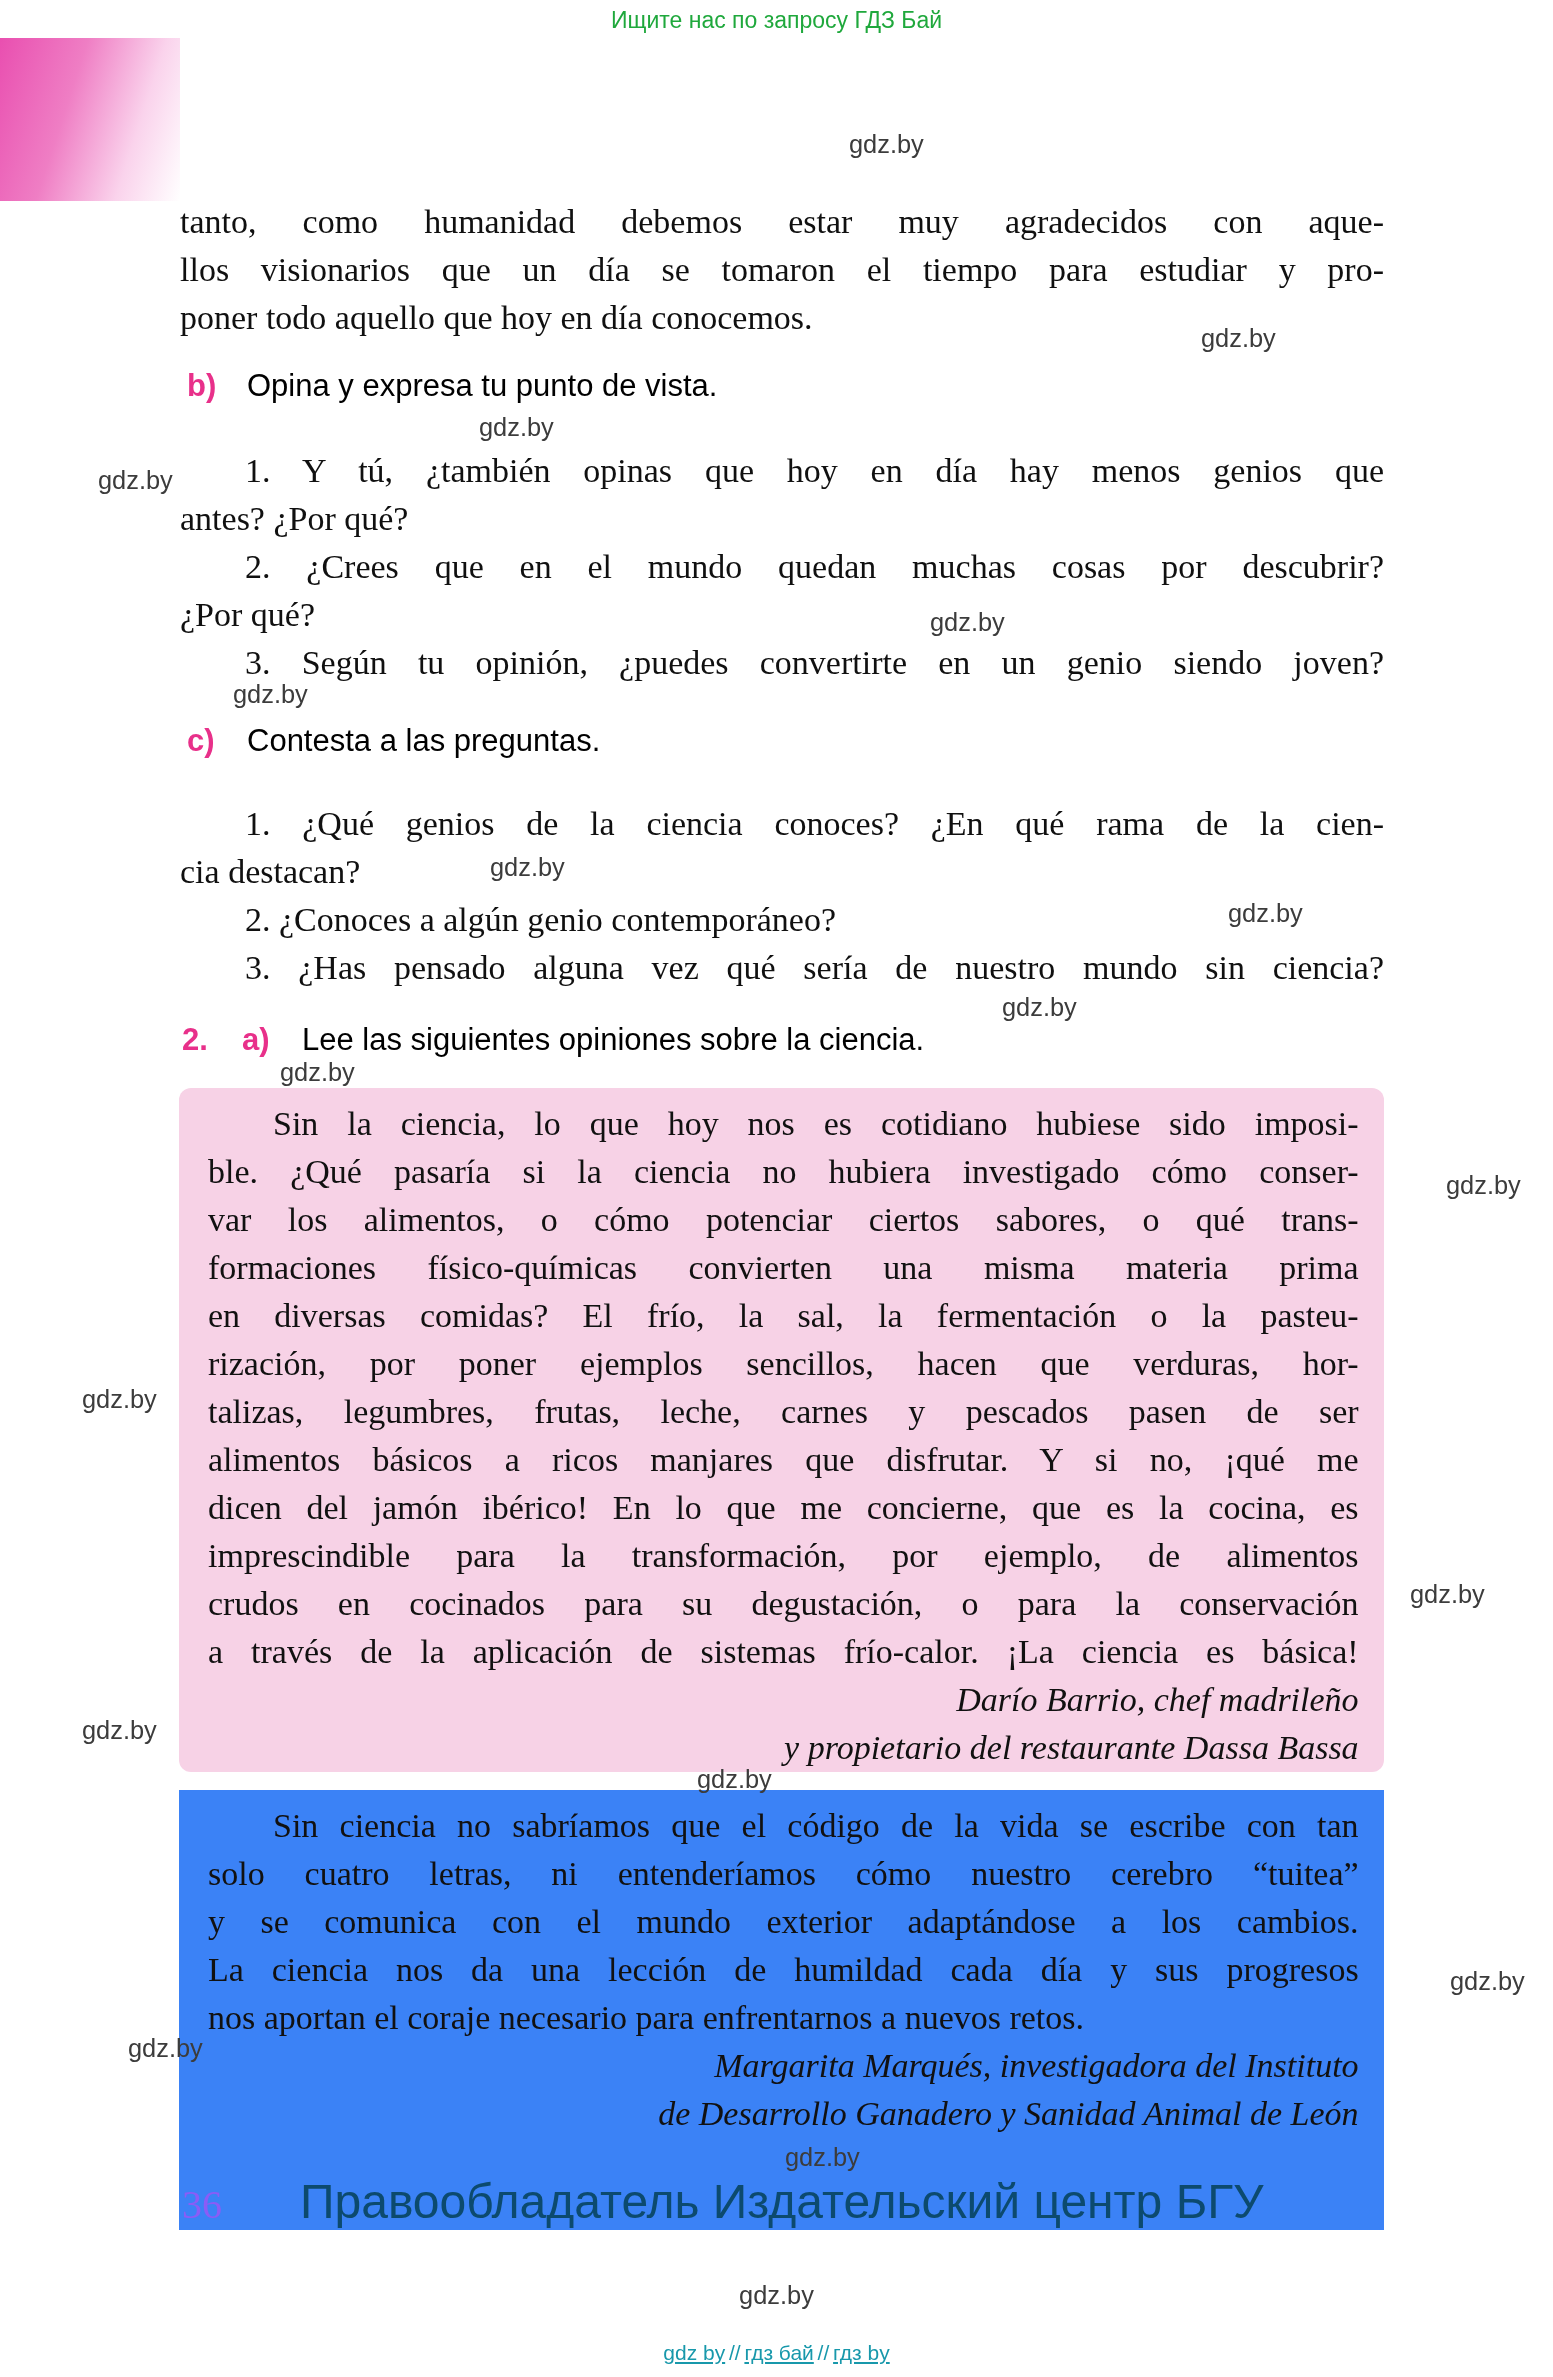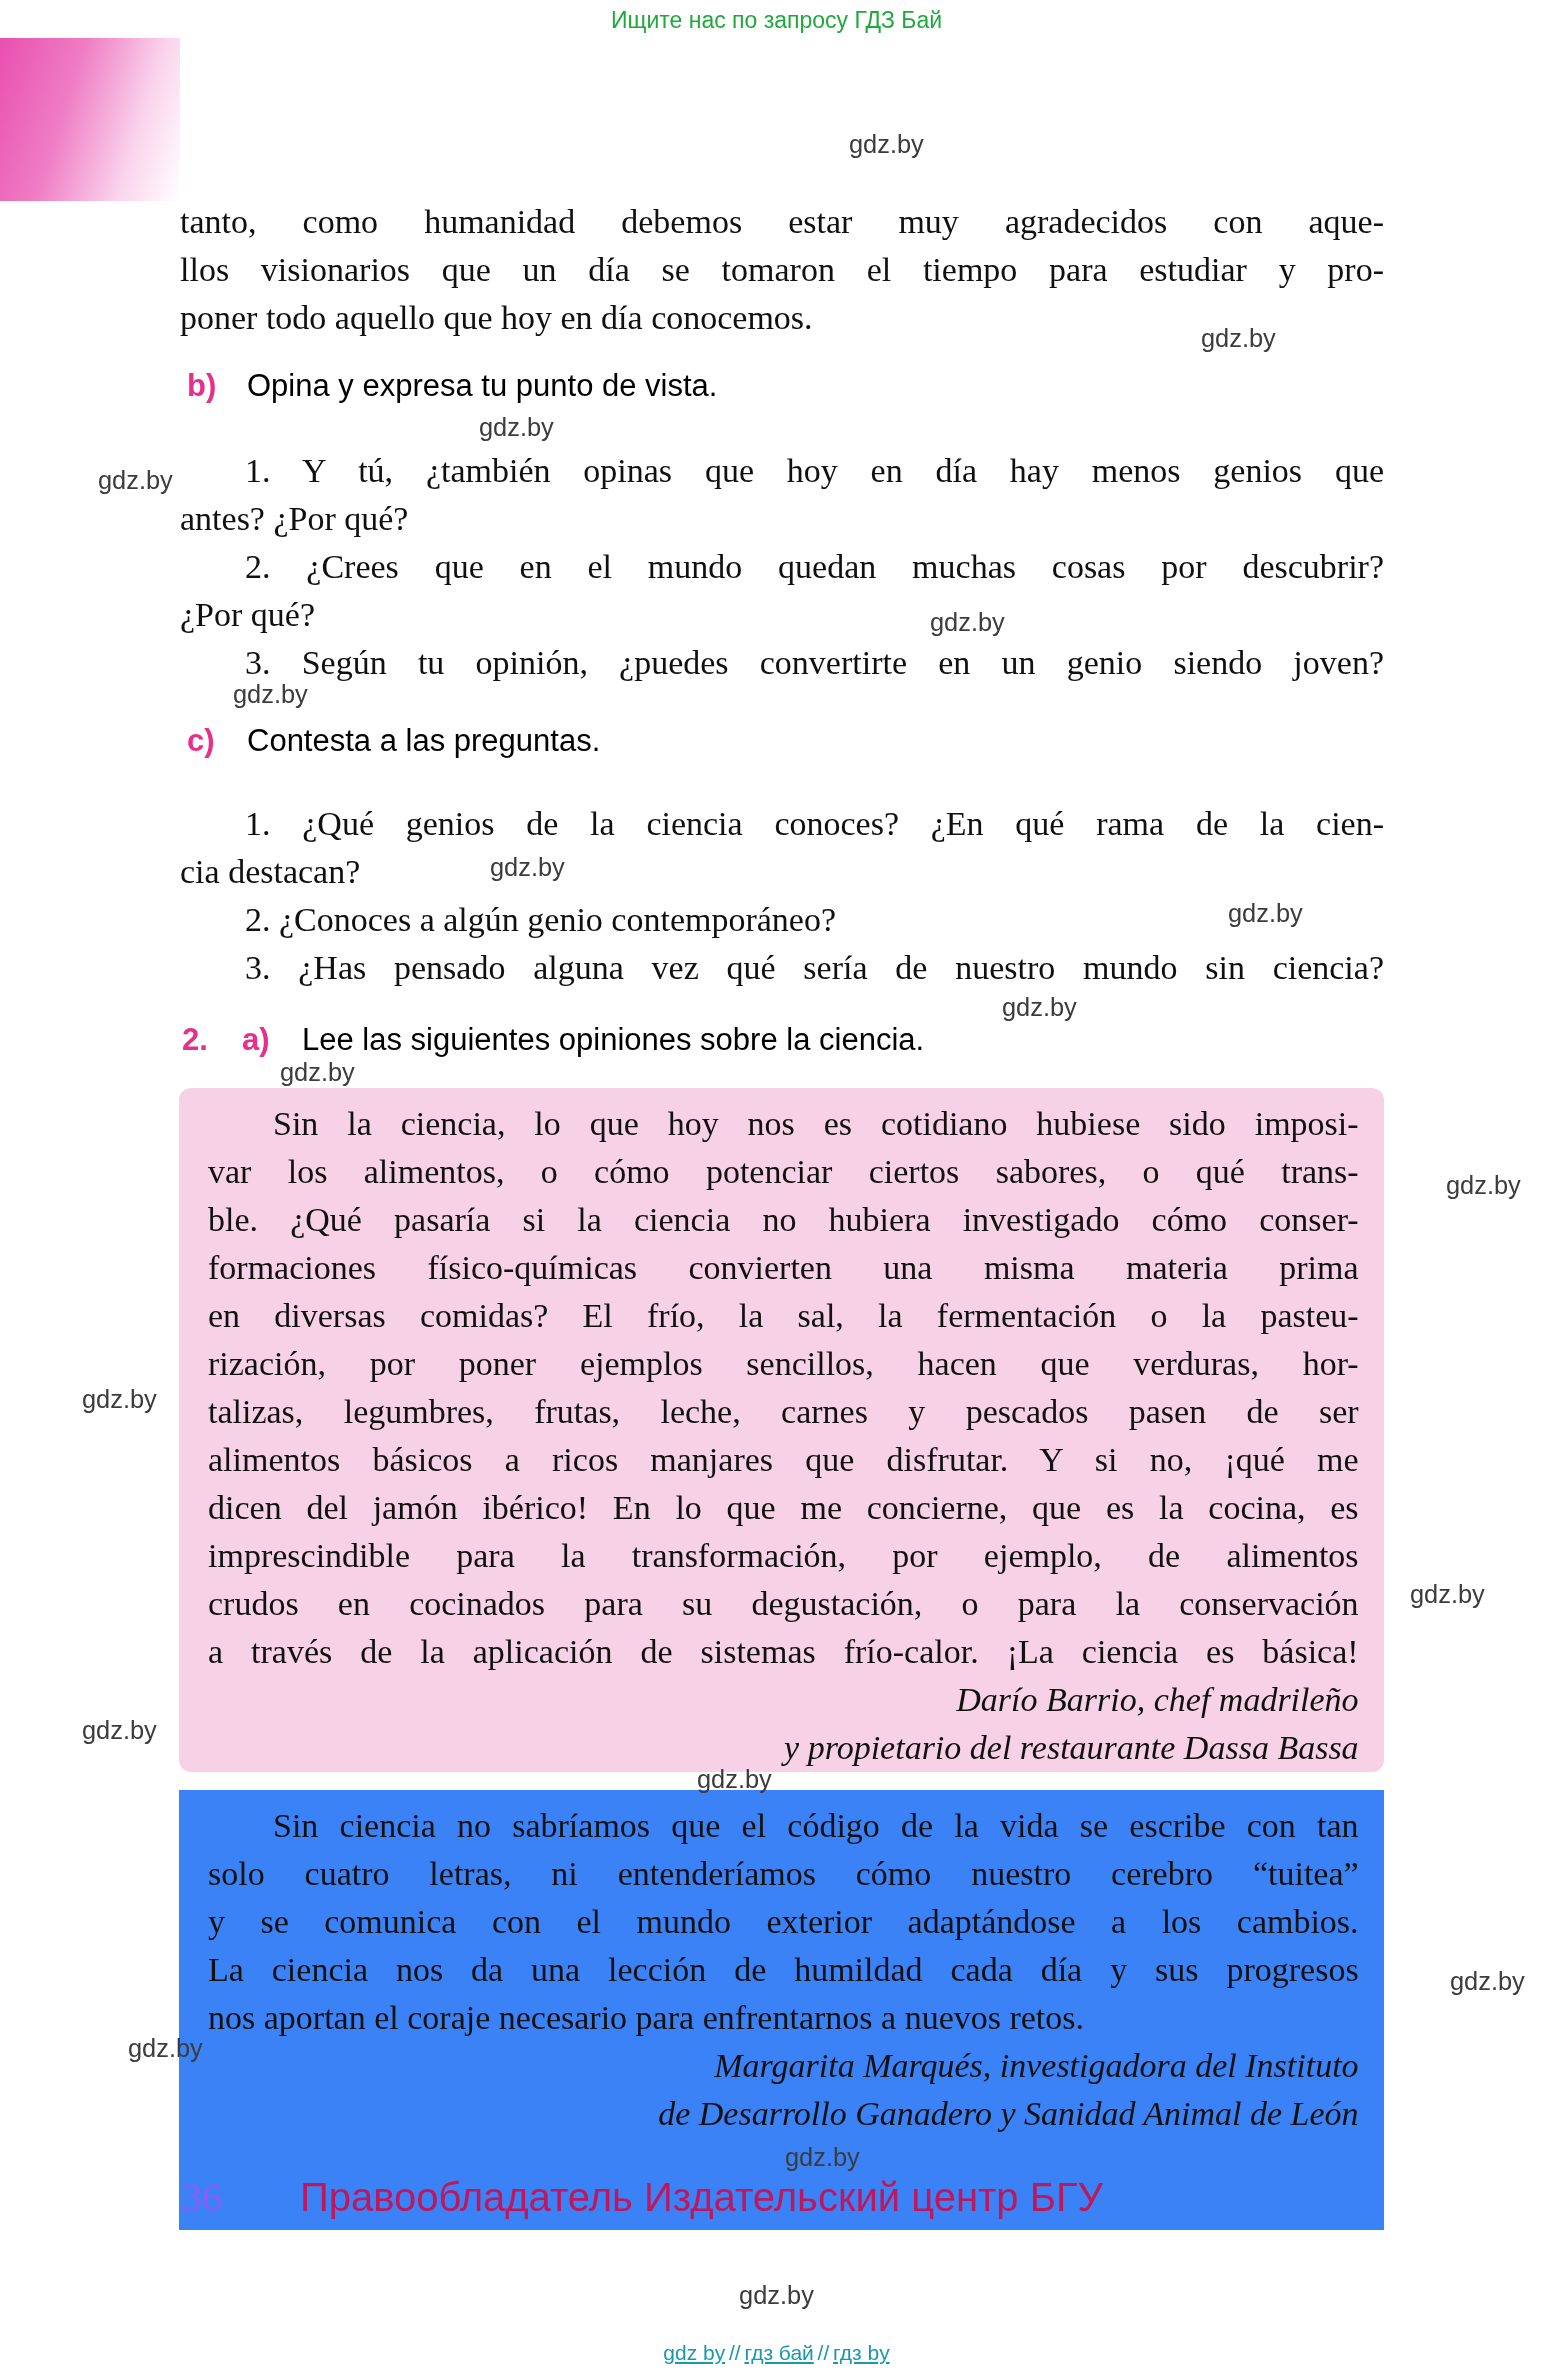--- a/index.html
+++ b/index.html
@@ -29,21 +29,21 @@
     font-size:31px; line-height:40px; color:#000; white-space:nowrap;
   }
   .tlabel { color:#e8308a; font-weight:bold; display:inline-block; width:60px; }
   .tnum { color:#e8308a; font-weight:bold; display:inline-block; width:60px; }
   .box { position:absolute; left:179px; width:1205px; font-size:34px; line-height:48px; padding:11.8px 25.4px 0 29px; }
   .pinkbox { background:#f7d2e6; height:684px;border-radius:12px; }
   .yellowbox { background:#3b82f6; height:440px; }
   .author { text-align:right; font-style:italic; text-align-last:auto; }
   .footer-row { position:absolute; left:182px; top:2174px; display:flex; align-items:baseline; }
   .pagenum { font-family:"Liberation Serif", serif; font-size:40px; color:#8b5cf6; }
-  .publisher { margin-left:78px; font-family:"Liberation Sans", sans-serif; font-size:40px; color:#be185d; }
+  .publisher { margin-left:78px; font-family:"Liberation Sans", sans-serif; font-size:48px; color:#0c4a6e; }
   .bottom-wm { position:absolute; top:2281px; left:0; width:100%; text-align:center;
     font-family:"Liberation Sans", sans-serif; font-size:25.4px; color:#3c3c3c; }
   .links { position:absolute; top:2341px; left:0; width:100%; text-align:center;
     font-family:"Liberation Sans", sans-serif; font-size:21px; color:#1898ab; }
   .flink { color:#1898ab; text-decoration:underline; cursor:pointer; margin:0 2px; }
   .fsep { color:#1898ab; margin:0 1.8px; }
 </style>
 </head>
 <body>
 
@@ -99,22 +99,22 @@
     <div class="ln ind">2. ¿Conoces a algún genio contemporáneo?</div>
     <div class="ln just ind">3. ¿Has pensado alguna vez qué sería de nuestro mundo sin ciencia?</div>
   </div>
 
   <div class="task-row" style="left:182px;top:1020px">
     <span class="tnum">2.</span><span class="tlabel">a)</span><span>Lee las siguientes opiniones sobre la ciencia.</span>
   </div>
 
   <div class="box pinkbox" style="top:1088px">
     <div class="ln just ind">Sin la ciencia, lo que hoy nos es cotidiano hubiese sido imposi-</div>
+    <div class="ln just">ble. ¿Qué pasaría si la ciencia no hubiera investigado cómo conser-</div>
     <div class="ln just">var los alimentos, o cómo potenciar ciertos sabores, o qué trans-</div>
-    <div class="ln just">ble. ¿Qué pasaría si la ciencia no hubiera investigado cómo conser-</div>
     <div class="ln just">formaciones físico-químicas convierten una misma materia prima</div>
     <div class="ln just">en diversas comidas? El frío, la sal, la fermentación o la pasteu-</div>
     <div class="ln just">rización, por poner ejemplos sencillos, hacen que verduras, hor-</div>
     <div class="ln just">talizas, legumbres, frutas, leche, carnes y pescados pasen de ser</div>
     <div class="ln just">alimentos básicos a ricos manjares que disfrutar. Y si no, ¡qué me</div>
     <div class="ln just">dicen del jamón ibérico! En lo que me concierne, que es la cocina, es</div>
     <div class="ln just">imprescindible para la transformación, por ejemplo, de alimentos</div>
     <div class="ln just">crudos en cocinados para su degustación, o para la conservación</div>
     <div class="ln just">a través de la aplicación de sistemas frío-calor. ¡La ciencia es básica!</div>
     <div class="ln author">Darío Barrio, chef madrileño</div>

